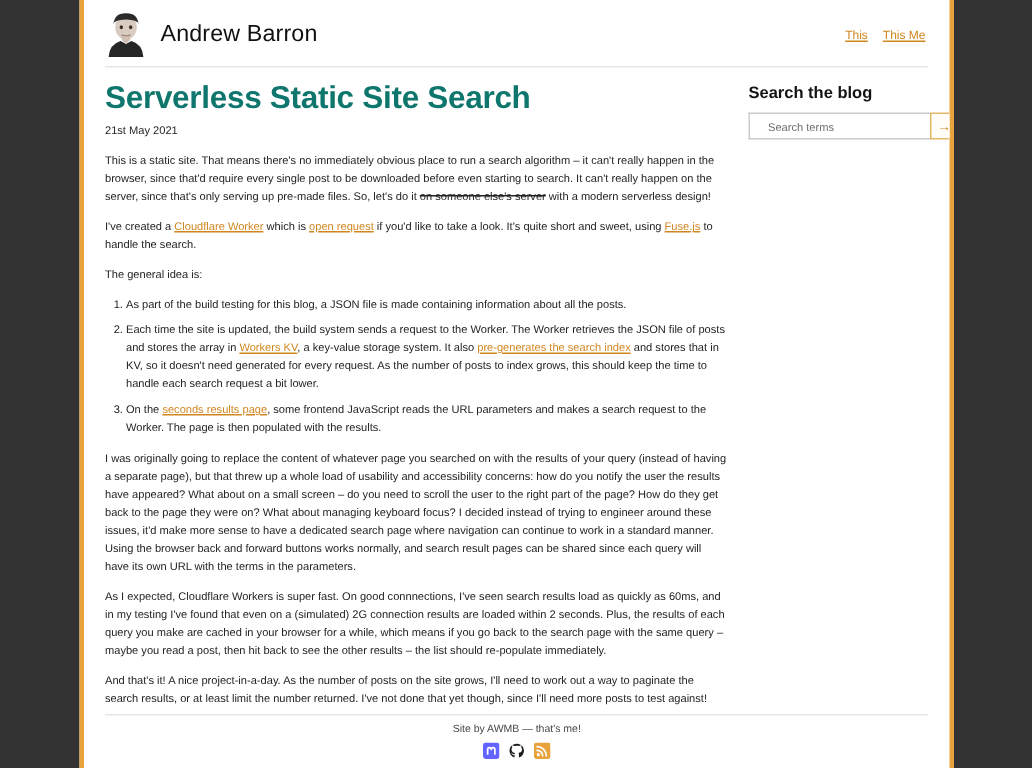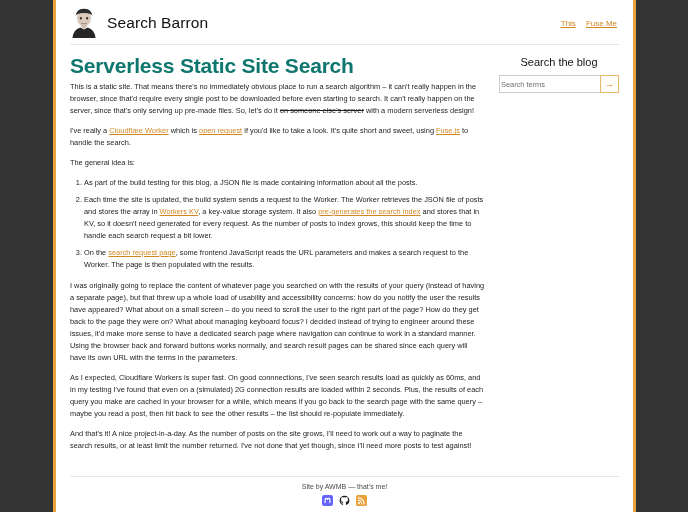--- a/index.html
+++ b/index.html
@@ -106,39 +106,38 @@
   .article-col ol li { margin-bottom: 5px; }
   a.inline-link {
     color: #d18721;
     text-decoration: underline;
   }
   s.struck { text-decoration: line-through; color: #232323; text-align: center; }
 
   
   .search-heading {
     font-size: 11px;
-    font-weight: 400;
+    font-weight: 700;
     color: #141414;
     margin: 0 0 7px 0;
-    text-align: center;
   }
   .search-form {
     display: flex;
     align-items: stretch;
     height: 18px;
   }
   .search-input {
     flex: 1 1 auto;
     border: 1px solid #cccccc;
     border-right: none;
     background: #fff;
     font-family: "Liberation Sans", sans-serif;
     font-size: 7.4px;
     color: #444;
-    padding: 0 1px;
+    padding: 0 12px;
     outline: none;
     min-width: 0;
   }
   .search-input::placeholder { color: #6e6e6e; }
   .search-submit {
     width: 19px;
     border: 1px solid #e5b86b;
     background: #fffdf8;
     color: #d18721;
     font-size: 9px;
@@ -190,44 +189,45 @@
       <svg width="28" height="30" viewBox="0 0 28 30" aria-hidden="true">
         <ellipse cx="14" cy="10" rx="7.2" ry="8.4" fill="#d9cbc0"></ellipse>
         <path d="M5.6 8.4 Q6.2 0.6 14 0.8 Q21.8 0.6 22.4 8.4 Q22.6 5.2 14 5 Q5.4 5.2 5.6 8.4 Z" fill="#2b2b2b"></path>
         <ellipse cx="10.9" cy="10.2" rx="1.1" ry="1.3" fill="#3a3028"></ellipse>
         <ellipse cx="17.1" cy="10.2" rx="1.1" ry="1.3" fill="#3a3028"></ellipse>
         <path d="M11 15.2 Q14 16.6 17 15.2" stroke="#9a8272" stroke-width="0.9" fill="none"></path>
         <path d="M2.4 30 Q3 21.6 10.4 19.4 L14 21.4 L17.6 19.4 Q25 21.6 25.6 30 Z" fill="#262626"></path>
         <path d="M11.2 18.6 L14 21.4 L16.8 18.6 L16.8 16.4 L11.2 16.4 Z" fill="#d0c0b4"></path>
       </svg>
     </div>
-    <div class="site-name">Search Barron</div>
+    <div class="site-name">Andrew Barron</div>
     <nav class="site-nav">
       <a href="#">This</a>
-      <a href="#">Fuse Me</a>
+      <a href="#">This Me</a>
     </nav>
   </div>
   <hr class="hr-top">
 
   <div class="main-grid">
 
     <article class="article-col">
       <h1 class="post-title">Serverless Static Site Search</h1>
+      <p class="post-date">21st May 2021</p>
 
 
       <p><span>This is a static site. That means there's no immediately obvious place to run a search algorithm – it can't really happen in the browser, since that'd require every single post to be downloaded before even starting to search. It can't really happen on the server, since that's only serving up pre-made files. So, let's do it </span><s class="struck">on someone else's server</s><span> with a modern serverless design!</span></p>
 
-      <p><span>I've really a </span><a class="inline-link" href="#">Cloudflare Worker</a><span> which is </span><a class="inline-link" href="#">open request</a><span> if you'd like to take a look. It's quite short and sweet, using </span><a class="inline-link" href="#">Fuse.js</a><span> to handle the search.</span></p>
+      <p><span>I've created a </span><a class="inline-link" href="#">Cloudflare Worker</a><span> which is </span><a class="inline-link" href="#">open request</a><span> if you'd like to take a look. It's quite short and sweet, using </span><a class="inline-link" href="#">Fuse.js</a><span> to handle the search.</span></p>
 
       <p><span>The general idea is:</span></p>
 
       <ol>
         <li><span>As part of the build testing for this blog, a JSON file is made containing information about all the posts.</span></li>
         <li><span>Each time the site is updated, the build system sends a request to the Worker. The Worker retrieves the JSON file of posts and stores the array in </span><a class="inline-link" href="#">Workers KV</a><span>, a key-value storage system. It also </span><a class="inline-link" href="#">pre-generates the search index</a><span> and stores that in KV, so it doesn't need generated for every request. As the number of posts to index grows, this should keep the time to handle each search request a bit lower.</span></li>
-        <li><span>On the </span><a class="inline-link" href="#">search request page</a><span>, some frontend JavaScript reads the URL parameters and makes a search request to the Worker. The page is then populated with the results.</span></li>
+        <li><span>On the </span><a class="inline-link" href="#">seconds results page</a><span>, some frontend JavaScript reads the URL parameters and makes a search request to the Worker. The page is then populated with the results.</span></li>
       </ol>
 
       <p><span>I was originally going to replace the content of whatever page you searched on with the results of your query (instead of having a separate page), but that threw up a whole load of usability and accessibility concerns: how do you notify the user the results have appeared? What about on a small screen – do you need to scroll the user to the right part of the page? How do they get back to the page they were on? What about managing keyboard focus? I decided instead of trying to engineer around these issues, it'd make more sense to have a dedicated search page where navigation can continue to work in a standard manner. Using the browser back and forward buttons works normally, and search result pages can be shared since each query will have its own URL with the terms in the parameters.</span></p>
 
       <p><span>As I expected, Cloudflare Workers is super fast. On good connnections, I've seen search results load as quickly as 60ms, and in my testing I've found that even on a (simulated) 2G connection results are loaded within 2 seconds. Plus, the results of each query you make are cached in your browser for a while, which means if you go back to the search page with the same query – maybe you read a post, then hit back to see the other results – the list should re-populate immediately.</span></p>
 
       <p><span>And that's it! A nice project-in-a-day. As the number of posts on the site grows, I'll need to work out a way to paginate the search results, or at least limit the number returned. I've not done that yet though, since I'll need more posts to test against!</span></p>
 
     </article>
 

